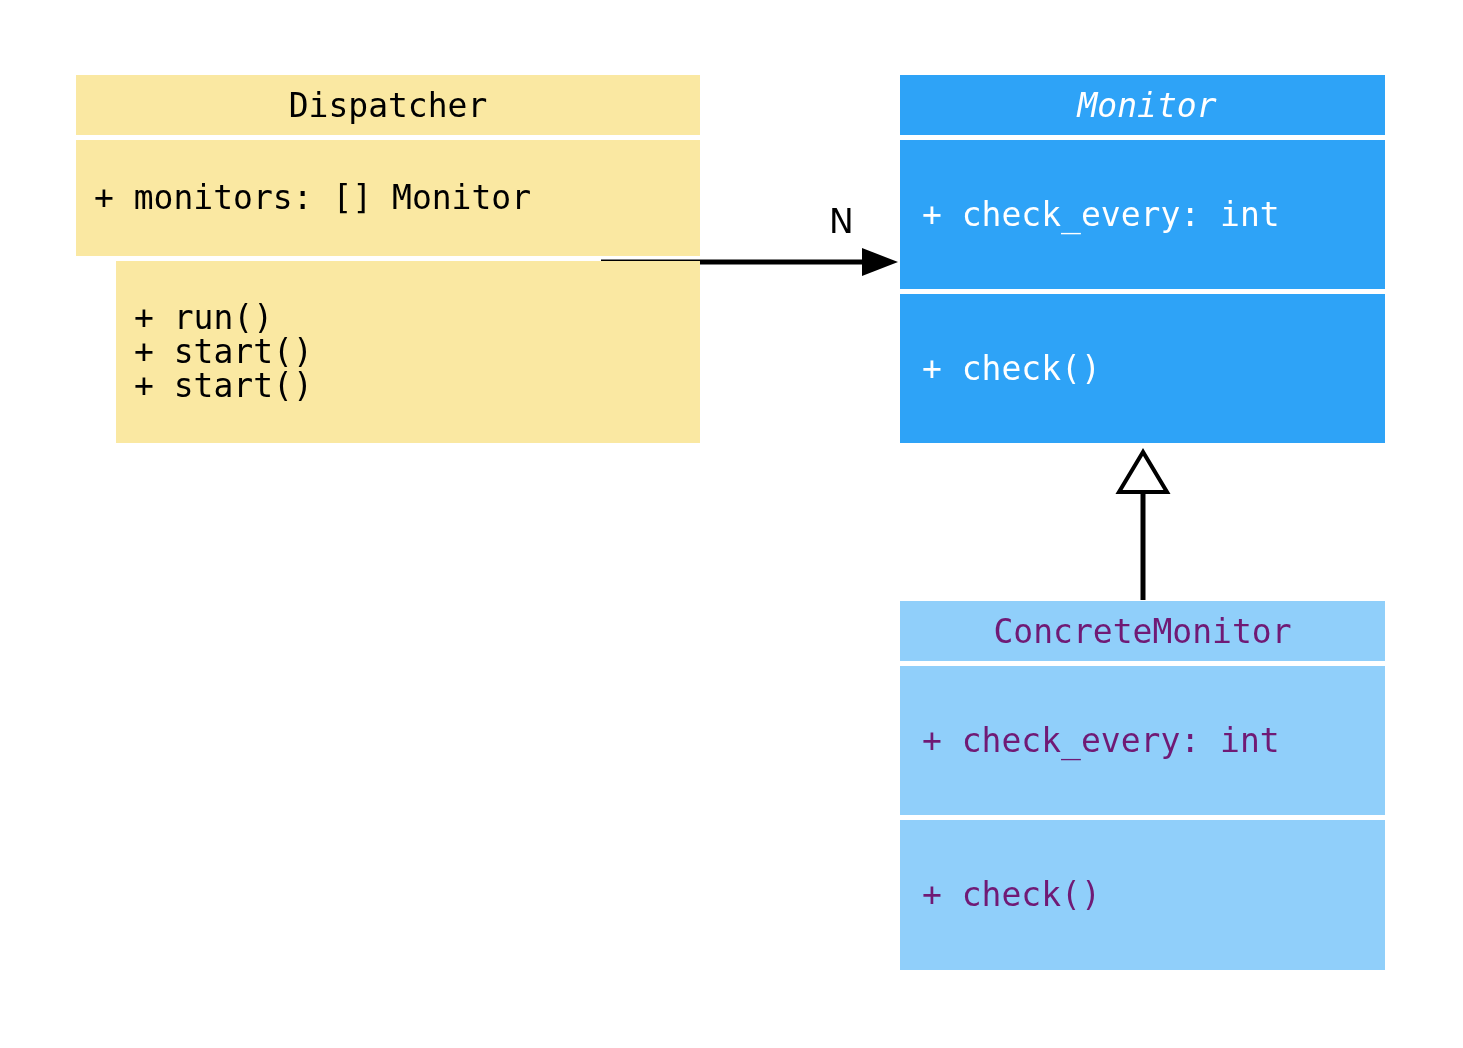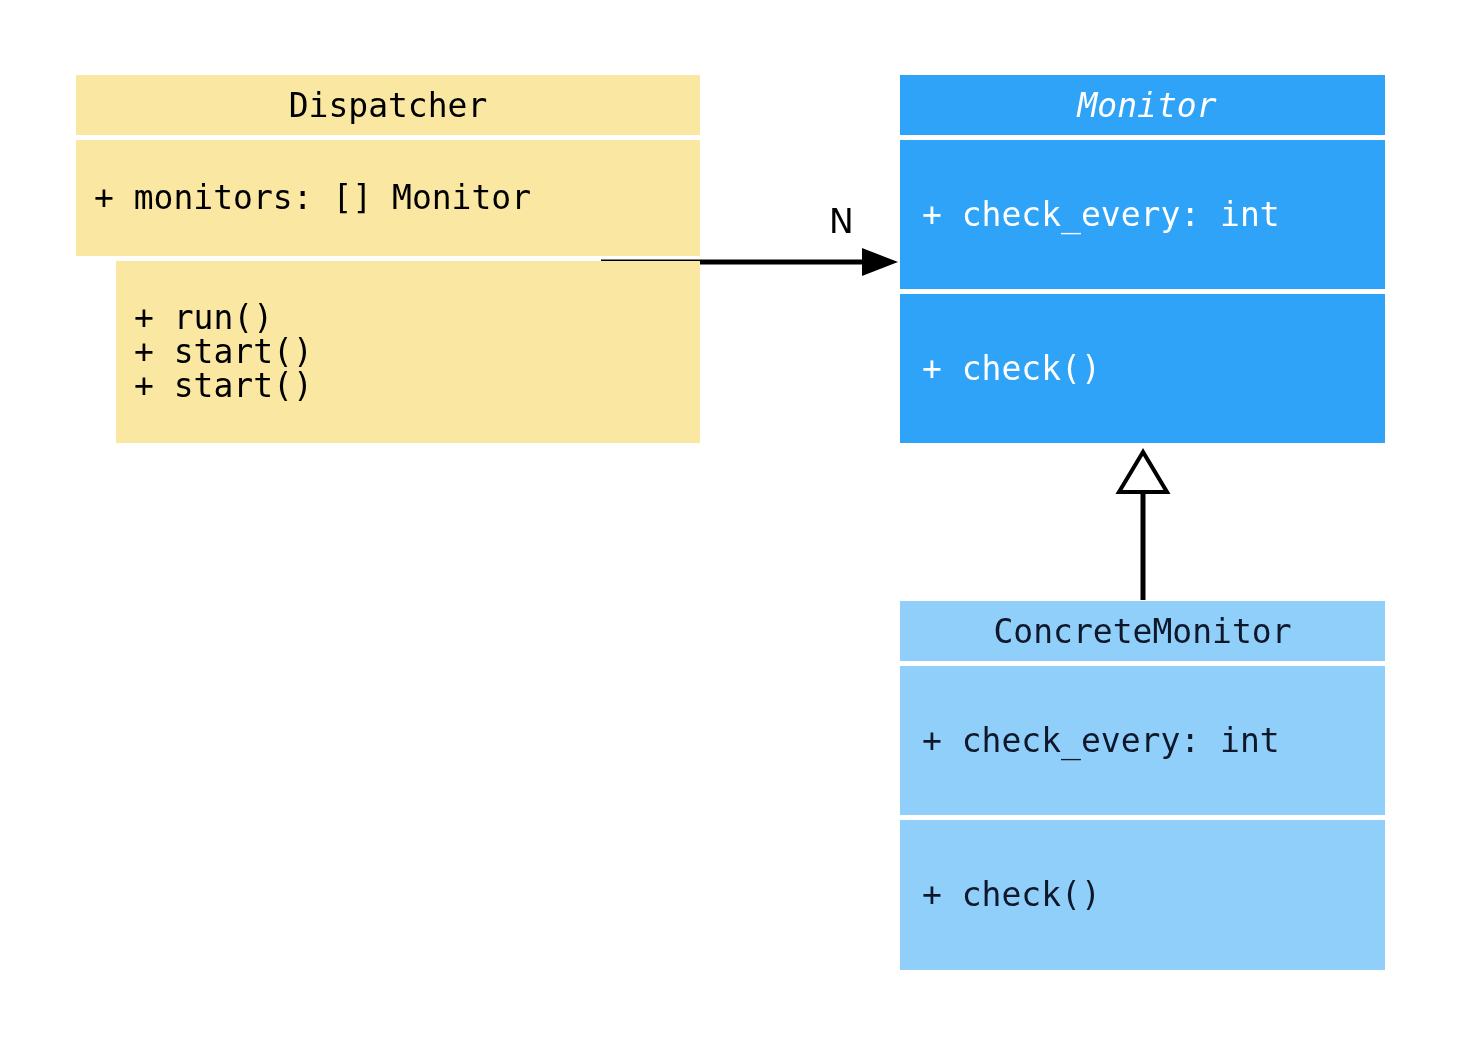--- a/index.html
+++ b/index.html
@@ -88,21 +88,21 @@
   .monitor .methods { flex: 0 0 149px; }
   
   .concrete-monitor {
     left: 900px;
     top: 601px;
     width: 485px;
     height: 369px;
   }
   .concrete-monitor .sec {
     background: #90cffa;
-    color: #0f172a;
+    color: #701a75;
   }
   .concrete-monitor .sec.body {
     padding-left: 22px;
   }
   .concrete-monitor .attrs   { flex: 0 0 149px; }
   .concrete-monitor .methods { flex: 0 0 150px; }
   
   .multiplicity-label {
     position: absolute;
     left: 829px;

